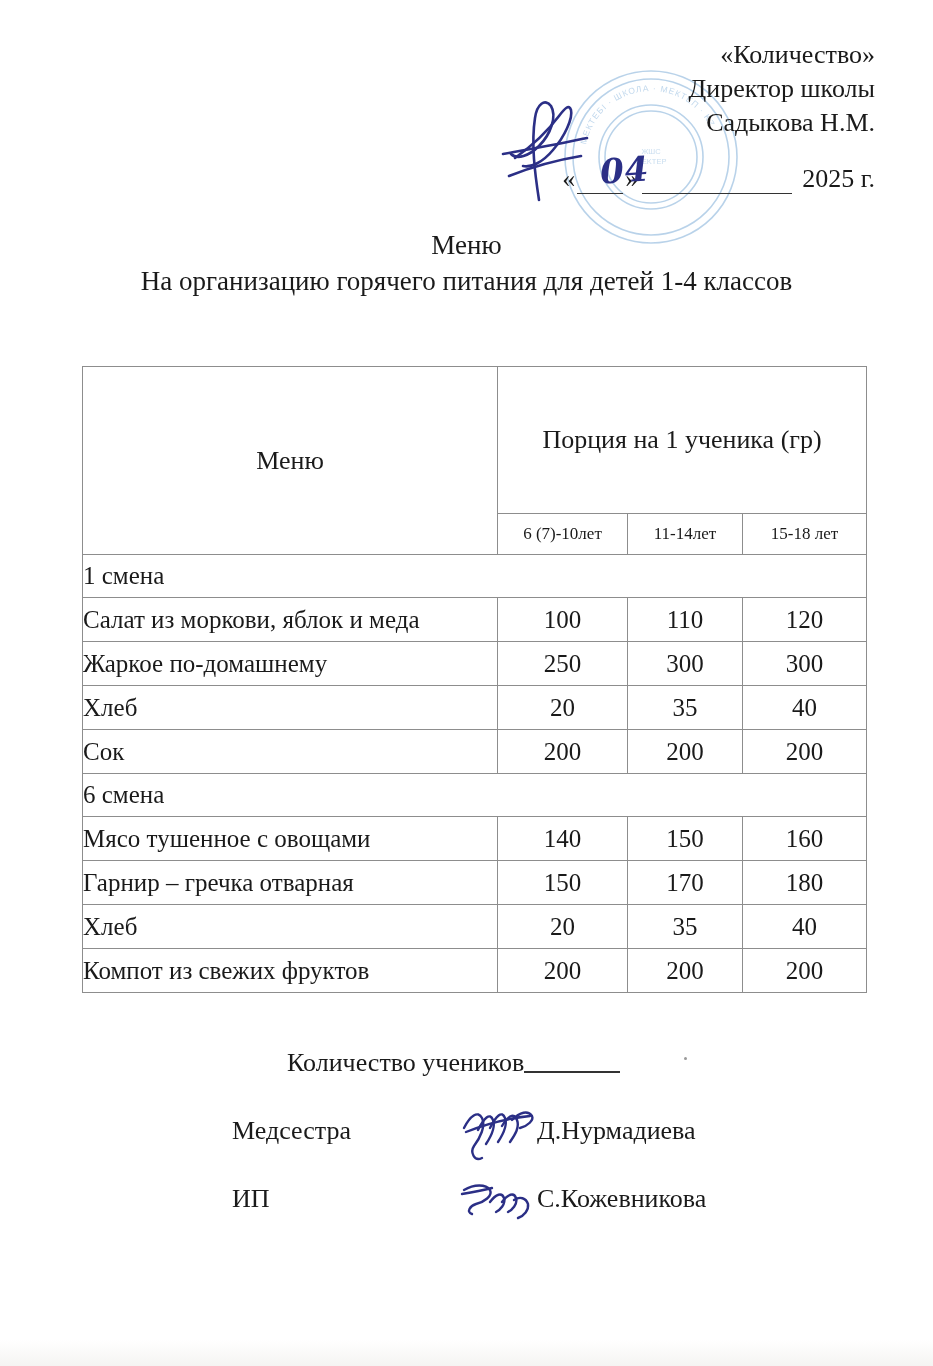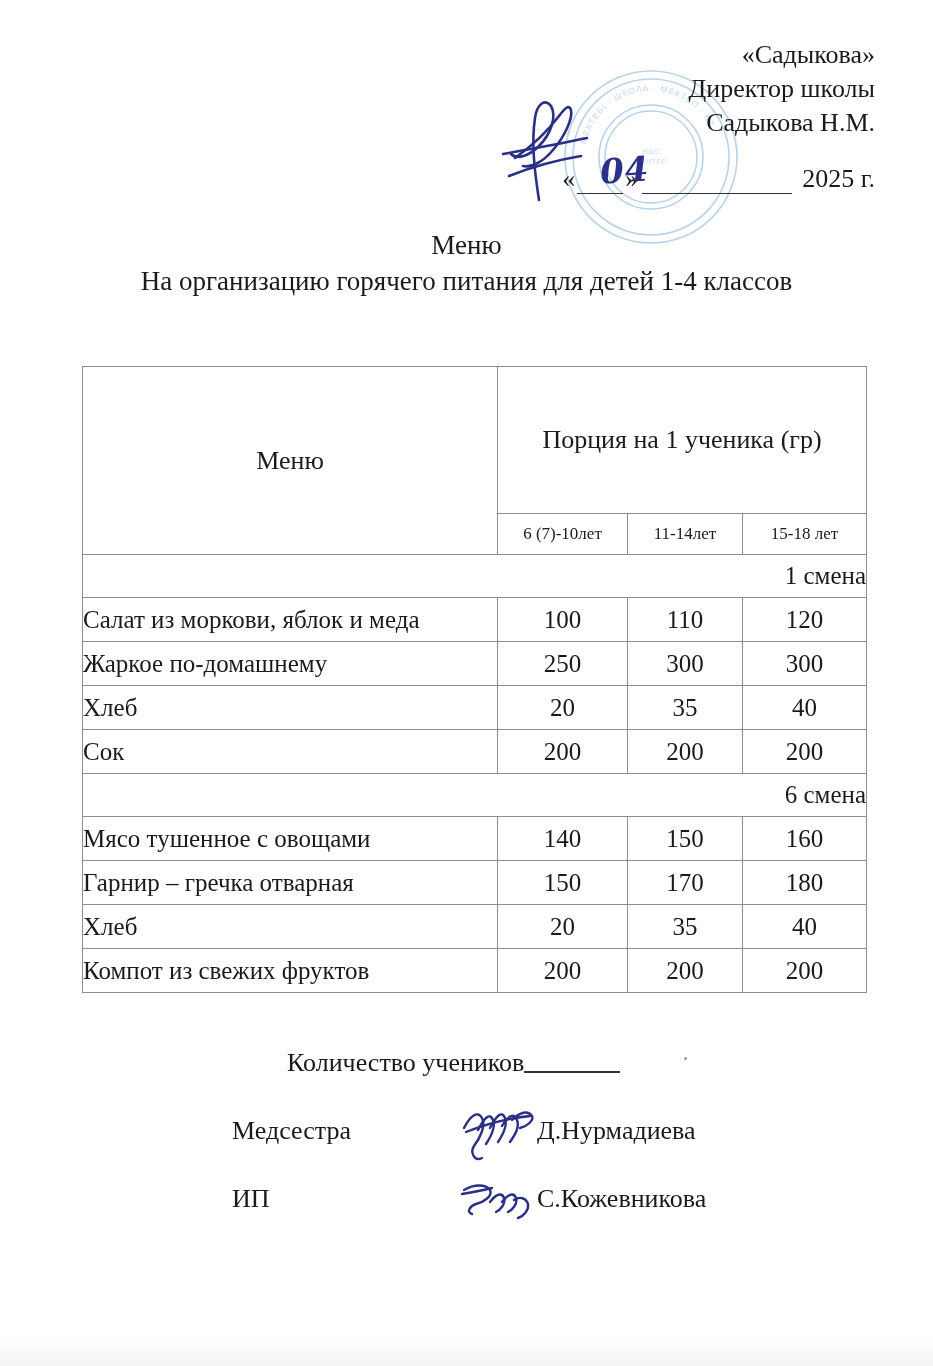--- a/index.html
+++ b/index.html
@@ -158,21 +158,21 @@
     height: 146px;
     font-size: 26px;
   }
   .th-age {
     text-align: center;
     vertical-align: middle;
     height: 40px;
     font-size: 17px;
   }
   .shift-row td {
-    text-align: right;
+    text-align: left;
     height: 42px;
     font-size: 25px;
     vertical-align: middle;
   }
   .dish-name {
     text-align: left;
     padding: 3px 0 3px 10px;
     line-height: 1.24;
     vertical-align: middle;
   }
@@ -252,21 +252,21 @@
     height: 26px;
     background: linear-gradient(to bottom, rgba(255,255,255,0) 0%, rgba(243,242,240,.85) 100%);
     z-index: 1;
     pointer-events: none;
   }
 </style>
 </head>
 <body>
 
 <div class="approval">
-  <span class="approval-line">«Садыкова»</span>
+  <span class="approval-line">«Количество»</span>
   <span class="approval-line">Директор школы</span>
   <span class="approval-line">Садыкова Н.М.</span>
 </div>
 
 <div class="date-row">
   <div class="date-inner">
     <span class="q-open">«</span>
     <span class="blank-day"></span>
     <span class="q-close">»</span>
     <span class="blank-month"></span>

